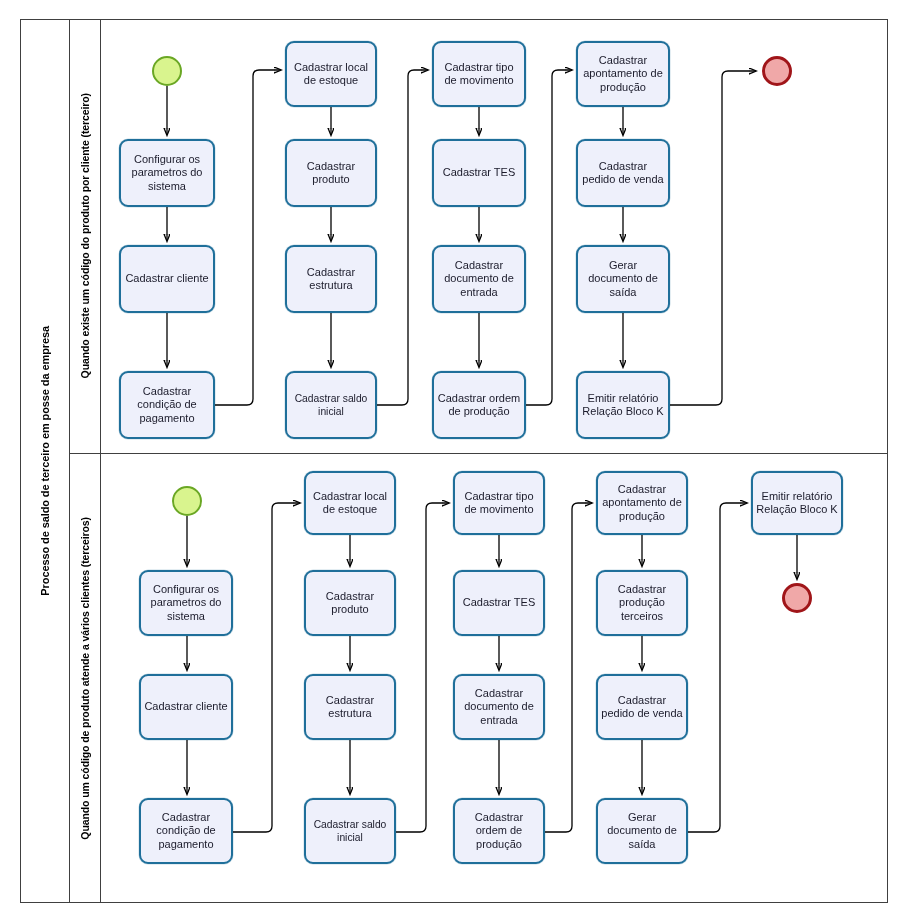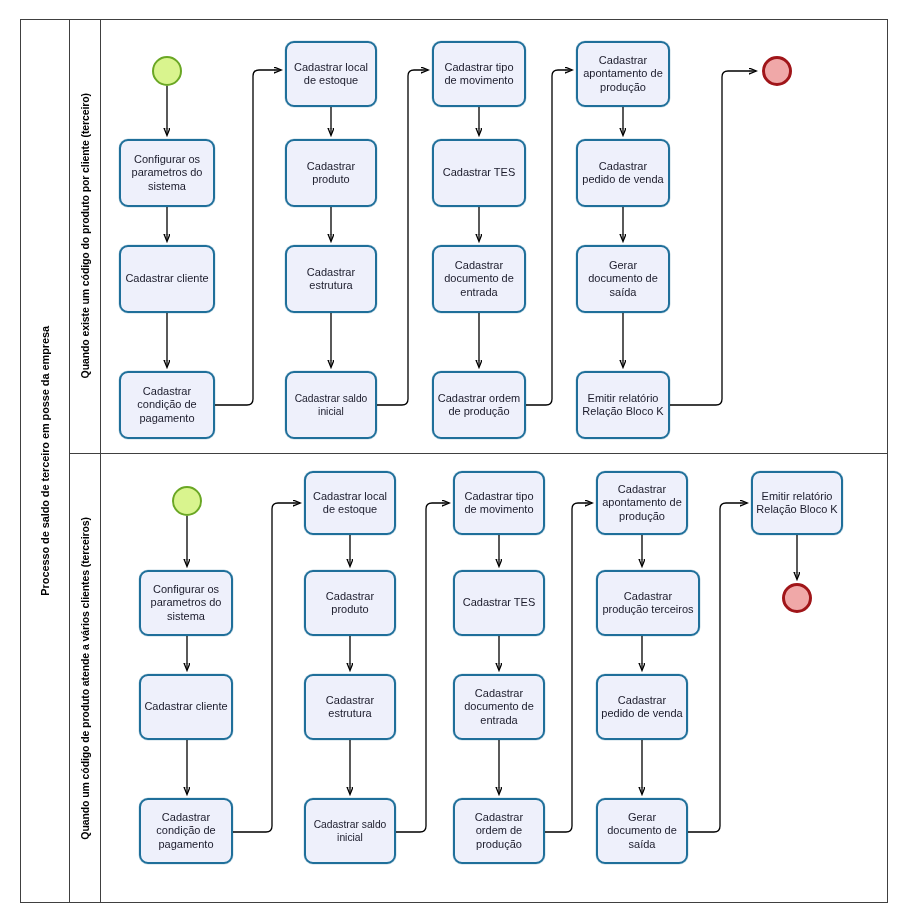--- a/index.html
+++ b/index.html
@@ -257,21 +257,21 @@
   <div class="task" style="left:453px; top:674px; width:92px; height:66px;">
     <span>Cadastrar documento de entrada</span>
   </div>
   <div class="task" style="left:453px; top:798px; width:92px; height:66px;">
     <span>Cadastrar ordem de produção</span>
   </div>
 
   <div class="task" style="left:596px; top:471px; width:92px; height:64px;">
     <span>Cadastrar apontamento de produção</span>
   </div>
-  <div class="task" style="left:596px; top:570px; width:104px; height:66px;">
+  <div class="task" style="left:596px; top:570px; width:92px; height:66px;">
     <span>Cadastrar produção terceiros</span>
   </div>
   <div class="task" style="left:596px; top:674px; width:92px; height:66px;">
     <span>Cadastrar pedido de venda</span>
   </div>
   <div class="task" style="left:596px; top:798px; width:92px; height:66px;">
     <span>Gerar documento de saída</span>
   </div>
 
   <div class="task" style="left:751px; top:471px; width:92px; height:64px;">

